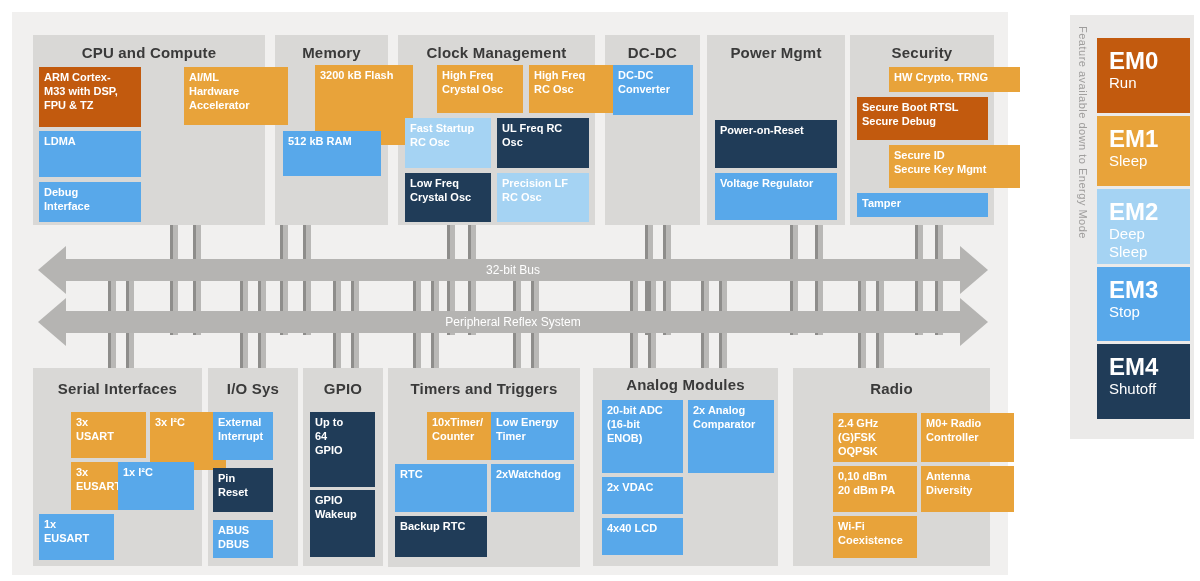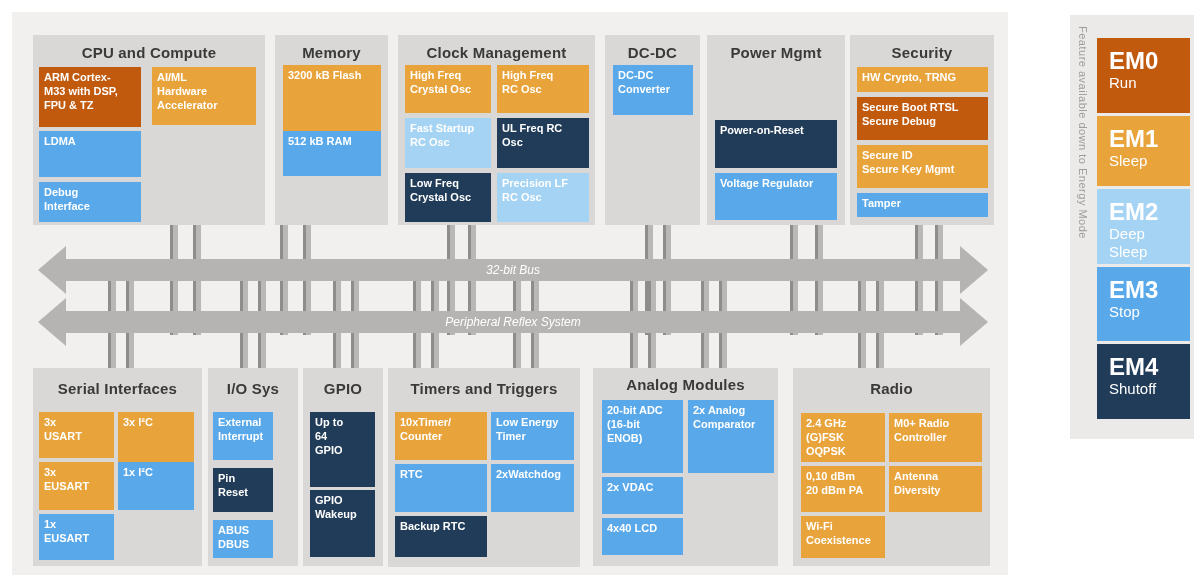--- a/index.html
+++ b/index.html
@@ -7,32 +7,32 @@
         font-family:"Liberation Sans", sans-serif;}
   .canvas-bg{position:absolute;left:12px;top:12px;width:996px;height:563px;background:#f1f0ef;}
   .panel-bg{position:absolute;left:1070px;top:15px;width:124px;height:424px;background:#ebeae9;}
 
   .sec{position:absolute;background:#d9d8d6;}
   .sec-title{position:absolute;left:0;right:0;text-align:center;
              font-size:15px;font-weight:700;color:#3a3a3a;letter-spacing:.2px;}
 
   .item{position:absolute;color:#ffffff;font-size:11px;font-weight:700;
         line-height:1.25;padding:4px 5px;box-sizing:border-box;white-space:pre-line;overflow:hidden;}
-  .c-orange{background:#e8a33a;}
+  .c-orange{background:#e8a33a;margin-left:32px;}
   .c-dkorange{background:#c25a0e;}
   .c-blue{background:#58a8ea;}
   .c-ltblue{background:#a5d3f3;}
   .c-navy{background:#203c58;}
 
   .conn{position:absolute;width:5px;background:#b9b8b6;border-left:3px solid #8e8d8b;}
   .conn-top{top:225px;height:110px;}
   .conn-bot{top:260px;height:108px;}
 
   .bus-body{position:absolute;left:66px;width:894px;height:22px;background:#b5b4b2;
-            color:#ffffff;font-size:12px;text-align:center;line-height:22px;font-style:italic;}
+            color:#ffffff;font-size:12px;text-align:center;line-height:22px;}
   .bus-head{position:absolute;width:0;height:0;border-top:24px solid transparent;
             border-bottom:24px solid transparent;}
   .bus-head-l{border-right:28px solid #b5b4b2;left:38px;}
   .bus-head-r{border-left:28px solid #b5b4b2;left:960px;}
 
   .em{position:absolute;left:1097px;width:93px;color:#ffffff;padding:10px 0 0 12px;box-sizing:border-box;}
   .em-name{font-size:24px;font-weight:700;line-height:1.1;}
   .em-sub{font-size:15px;font-weight:400;line-height:1.15;white-space:pre-line;}
   .v-caption{position:absolute;left:1073px;top:26px;height:340px;width:16px;
              writing-mode:vertical-rl;color:#9e9d9c;font-size:11px;letter-spacing:.5px;}

